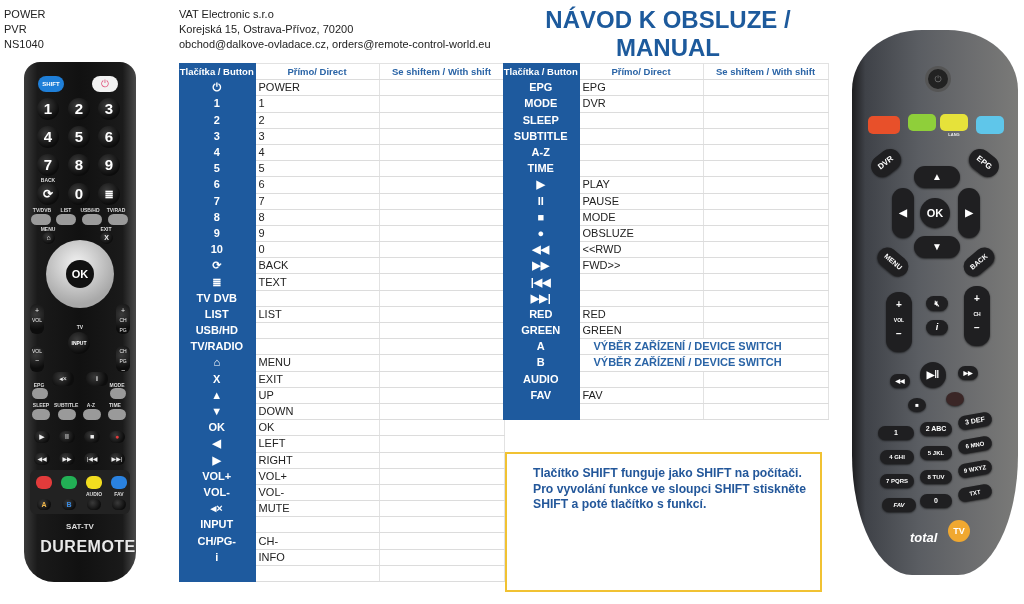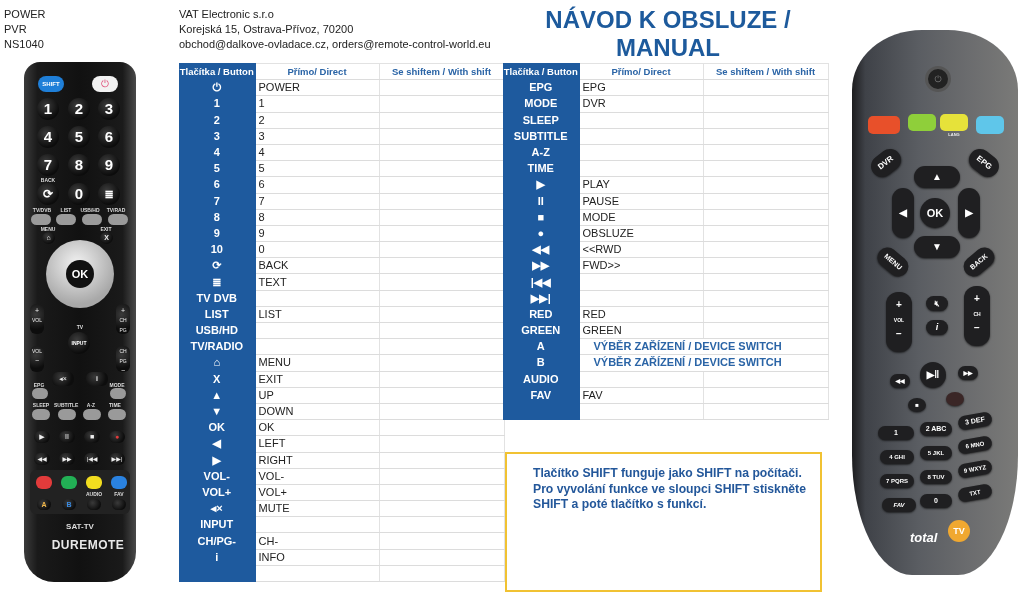--- a/index.html
+++ b/index.html
@@ -173,27 +173,27 @@
         <td class="btn">◀</td>
         <td class="dir">LEFT</td>
         <td></td>
       </tr>
       <tr>
         <td class="btn">▶</td>
         <td class="dir">RIGHT</td>
         <td></td>
       </tr>
       <tr>
+        <td class="btn">VOL+</td>
+        <td class="dir">VOL+</td>
+        <td></td>
+      </tr>
+      <tr>
         <td class="btn">VOL-</td>
         <td class="dir">VOL-</td>
-        <td></td>
-      </tr>
-      <tr>
-        <td class="btn">VOL+</td>
-        <td class="dir">VOL+</td>
         <td></td>
       </tr>
       <tr>
         <td class="btn">◂×</td>
         <td class="dir">MUTE</td>
         <td></td>
       </tr>
       <tr>
         <td class="btn">INPUT</td>
         <td class="dir"></td>
@@ -415,21 +415,21 @@
   <div class="abs" style="left:62px;top:414px;width:16px;height:13px;border-radius:6px;background:#f2dd1f;"></div>
   <div class="abs" style="left:87px;top:414px;width:16px;height:13px;border-radius:6px;background:#2a82e0;"></div>
   <div class="rl" style="left:60px;top:429px;width:20px;">AUDIO</div>
   <div class="rl" style="left:85px;top:429px;width:20px;">FAV</div>
   <div class="small" style="left:13px;top:437px;width:14px;height:11px;line-height:11px;color:#f2b84b;font-weight:bold;">A</div>
   <div class="small" style="left:38px;top:437px;width:14px;height:11px;line-height:11px;color:#3a8ae0;font-weight:bold;">B</div>
   <div class="small" style="left:63px;top:437px;width:14px;height:11px;"></div>
   <div class="small" style="left:88px;top:437px;width:14px;height:11px;"></div>
 
   <div class="abs" style="left:0;top:460px;width:112px;text-align:center;color:#ddd;font-size:8px;font-weight:bold;">SAT-TV</div>
-  <div class="abs" style="left:0;top:476px;width:128px;text-align:center;color:#e8e8e8;font-size:12px;font-weight:bold;letter-spacing:0.5px;">DUREMOTE</div>
+  <div class="abs" style="left:0;top:476px;width:128px;text-align:center;color:#e8e8e8;font-size:16px;font-weight:bold;letter-spacing:0.5px;">DUREMOTE</div>
 </div>
 
 <div class="abs remoteR">
   <div class="abs" style="left:73px;top:36px;width:20px;height:20px;border-radius:50%;background:#222;border:3px solid #555;color:#777;font-size:9px;text-align:center;line-height:20px;">⏻</div>
   <div class="abs" style="left:16px;top:86px;width:32px;height:18px;border-radius:5px;background:#e8502a;"></div>
   <div class="abs" style="left:56px;top:84px;width:28px;height:17px;border-radius:5px;background:#8fcf3a;"></div>
   <div class="abs" style="left:88px;top:84px;width:28px;height:17px;border-radius:5px;background:#e6e23a;"></div>
   <div class="abs" style="left:124px;top:86px;width:28px;height:18px;border-radius:5px;background:#5fc6ea;"></div>
   <div class="abs" style="left:92px;top:102px;width:20px;color:#eee;font-size:4px;font-weight:bold;text-align:center;">LANG</div>
 

